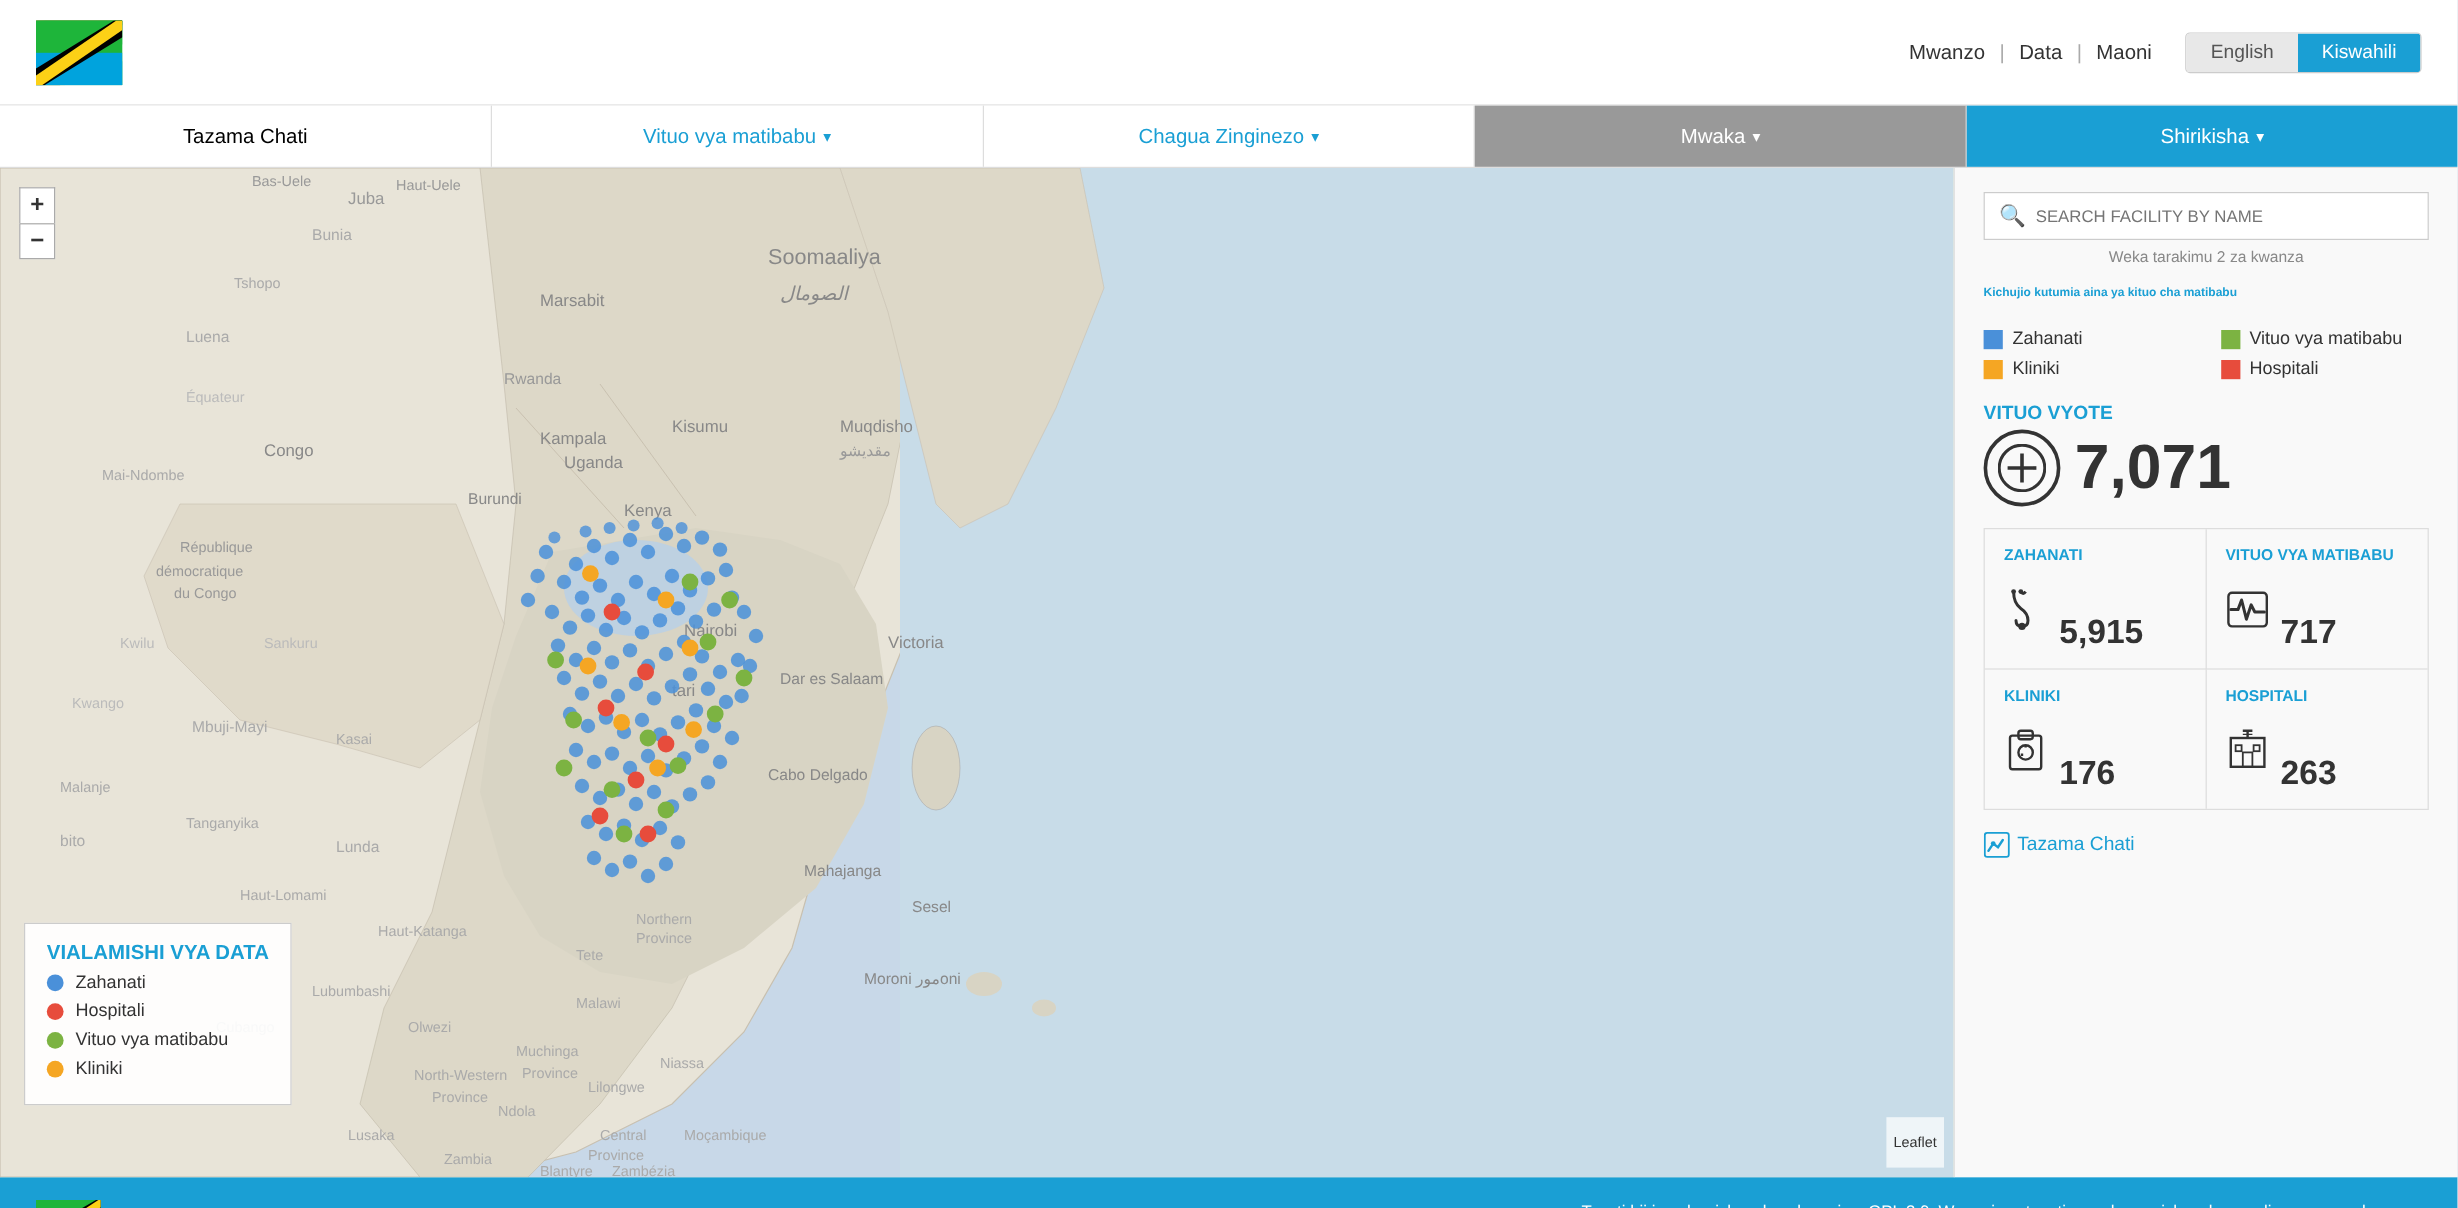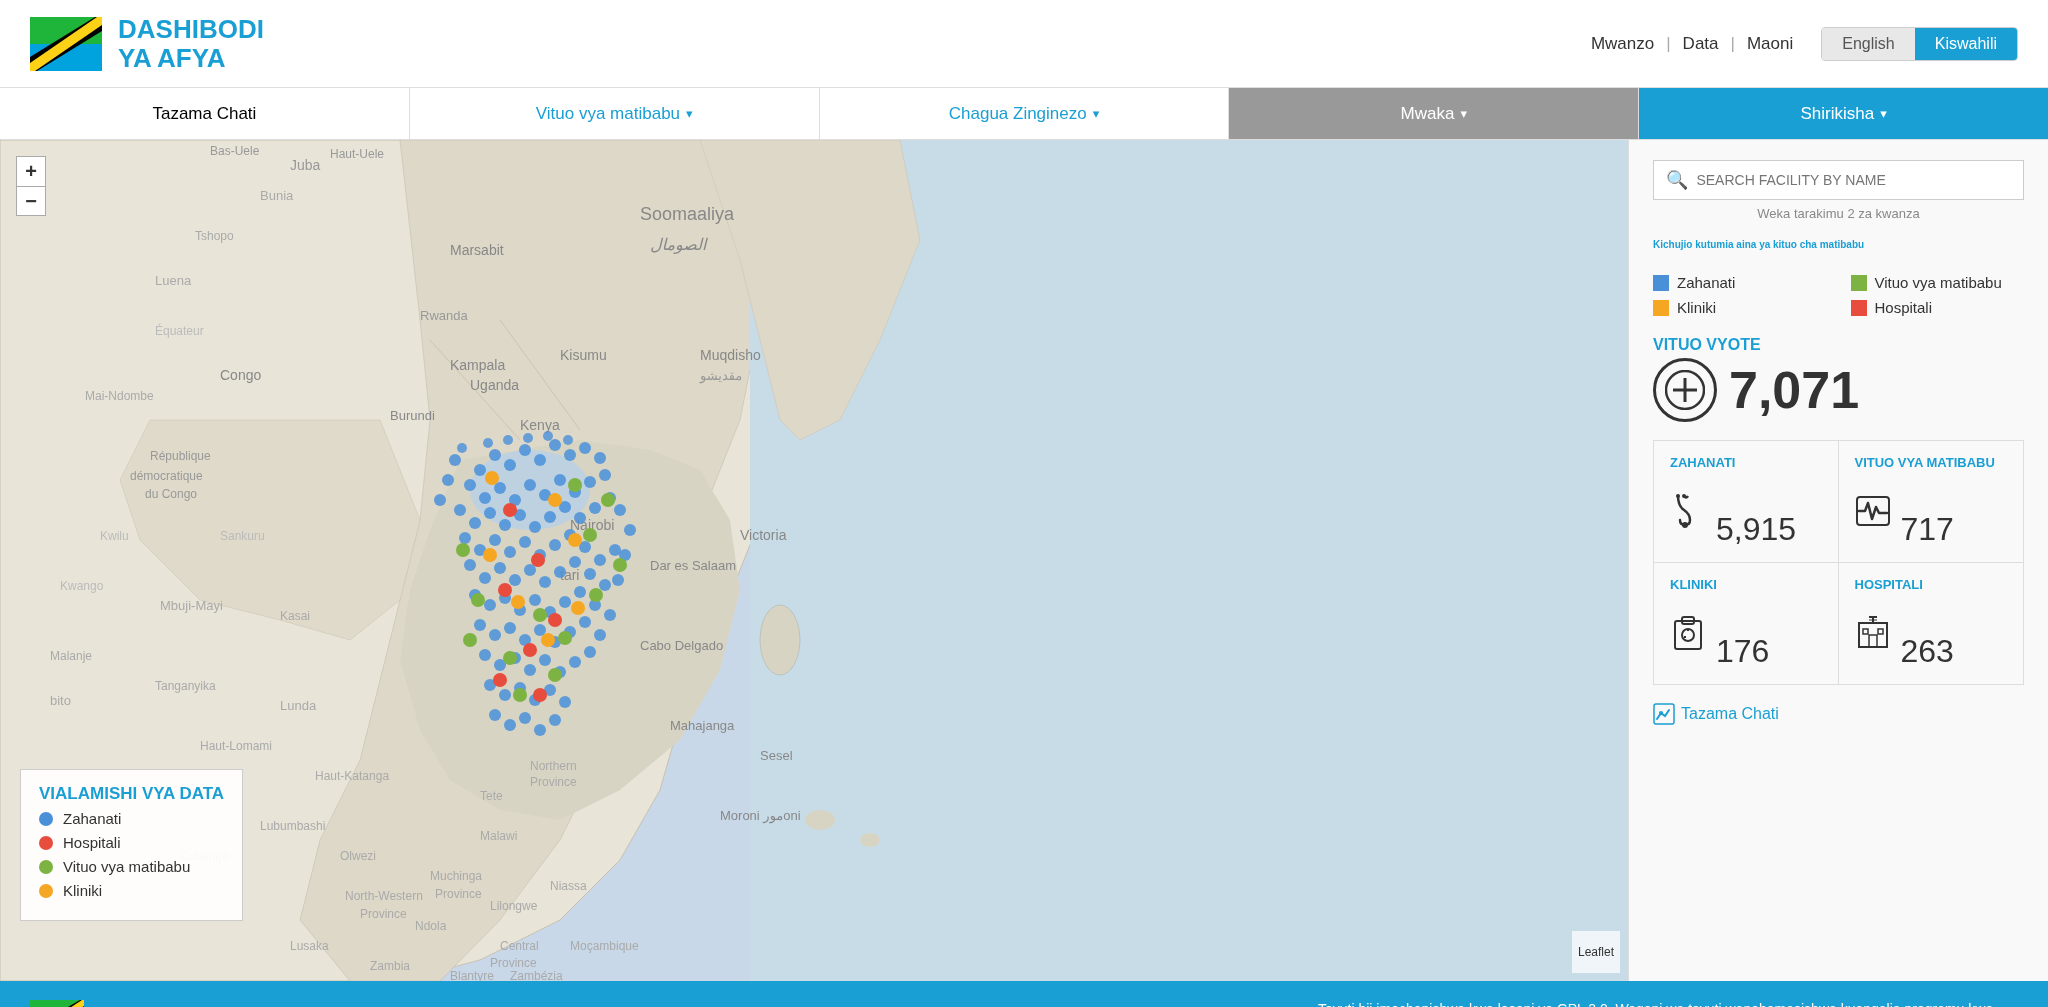--- a/index.html
+++ b/index.html
@@ -300,22 +300,22 @@
       color: #1a9fd4;
       margin-bottom: 8px;
       text-transform: uppercase;
     }
     .stat-row {
       display: flex;
       align-items: center;
       gap: 10px;
     }
     .stat-value {
-      font-size: 32px;
-      font-weight: normal;
+      font-size: 28px;
+      font-weight: bold;
       color: #333;
       margin-top: 33px;
     }
 
     
     .tazama-link {
       color: #1a9fd4;
       font-size: 16px;
       cursor: pointer;
       display: flex;
@@ -366,24 +366,20 @@
 
       <polygon points="0,0 72,0 72,4 0,0" fill="#1eb53a"></polygon>
 
       <rect width="72" height="54" fill="#1eb53a"></rect>
       <rect x="0" y="27" width="72" height="27" fill="#00a3dd"></rect>
 
       <polygon points="0,54 0,40 65,0 72,0 72,14 7,54" fill="#000"></polygon>
 
       <polygon points="0,54 0,46 67,0 72,0 72,8 5,54" fill="#fcd116"></polygon>
     </svg>
-    <div class="brand-text">
-      <span class="brand-title">DASHIBODI</span>
-      <span class="brand-title">YA AFYA</span>
-    </div>
   </div>
   <div class="header-nav">
     <a>Mwanzo</a>
     <span class="separator">|</span>
     <a>Data</a>
     <span class="separator">|</span>
     <a>Maoni</a>
     <div class="lang-switcher">
       <button class="lang-btn active">English</button>
       <button class="lang-btn kiswahili">Kiswahili</button>

